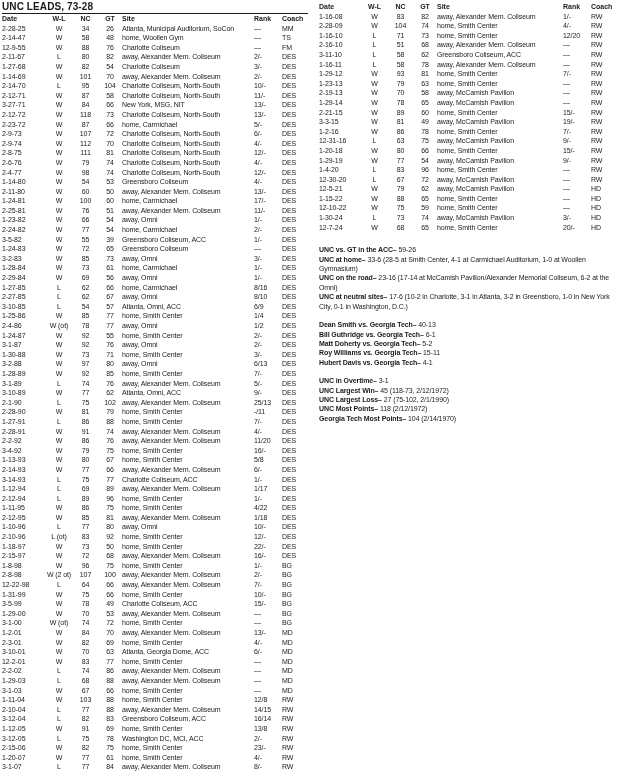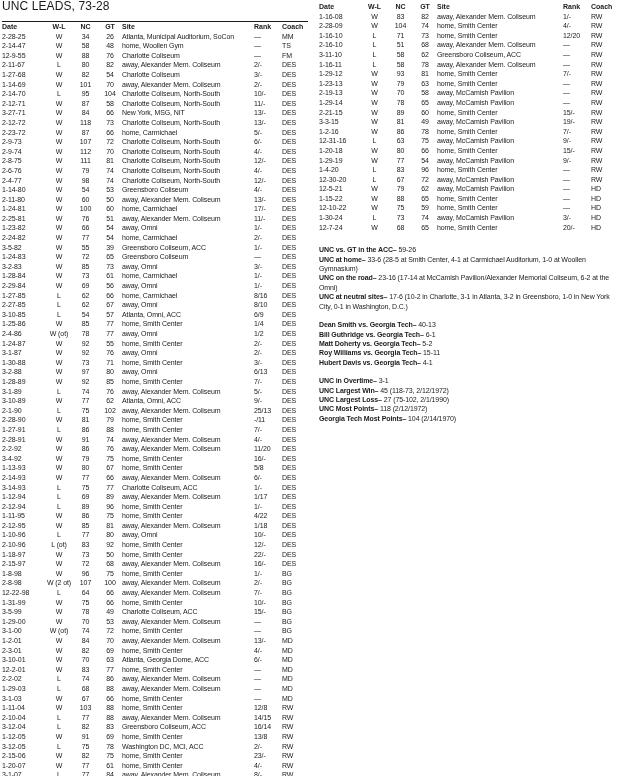--- a/index.html
+++ b/index.html
@@ -7,22 +7,22 @@
   body {
     width:617px; height:776px; overflow:hidden;
     color:#1a1a1a;
     font-family:"Liberation Sans", sans-serif;
   }
   .page { display:flex; padding:2px 0 0 2px; }
   .col-left  { width:306px; flex:0 0 306px; }
   .col-right { width:298px; flex:0 0 298px; margin-left:11px; }
 
   .title-bar {
-    font-size:12px; font-weight:400; letter-spacing:0.1px;
-    line-height:9px; padding-bottom:10px;
+    font-size:10px; font-weight:700; letter-spacing:0.1px;
+    line-height:9px; padding-bottom:2px;
     border-bottom:1.6px solid #1a1a1a;
     white-space:nowrap;
   }
 
   table { width:100%; border-collapse:collapse; table-layout:fixed; }
   th, td {
     font-size:7px; line-height:9.6px; padding:0;
     white-space:nowrap; overflow:visible;
     vertical-align:top; text-align:left;
   }

